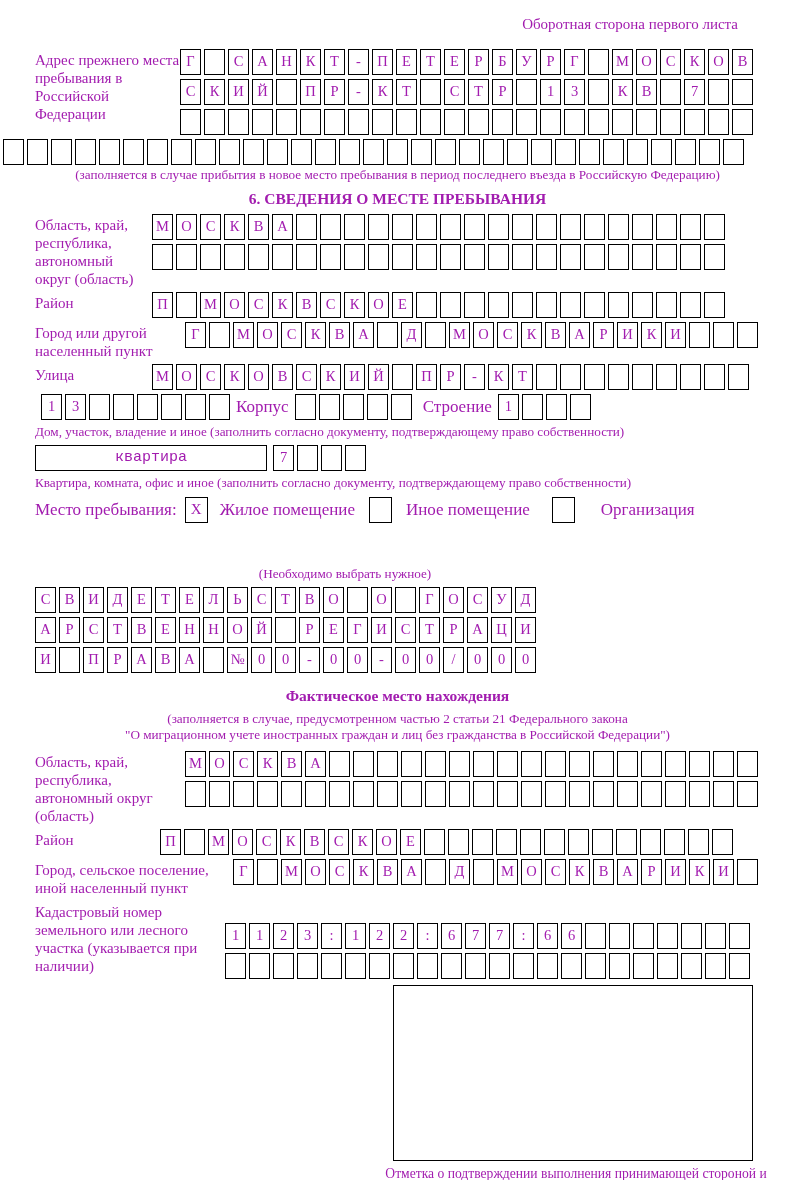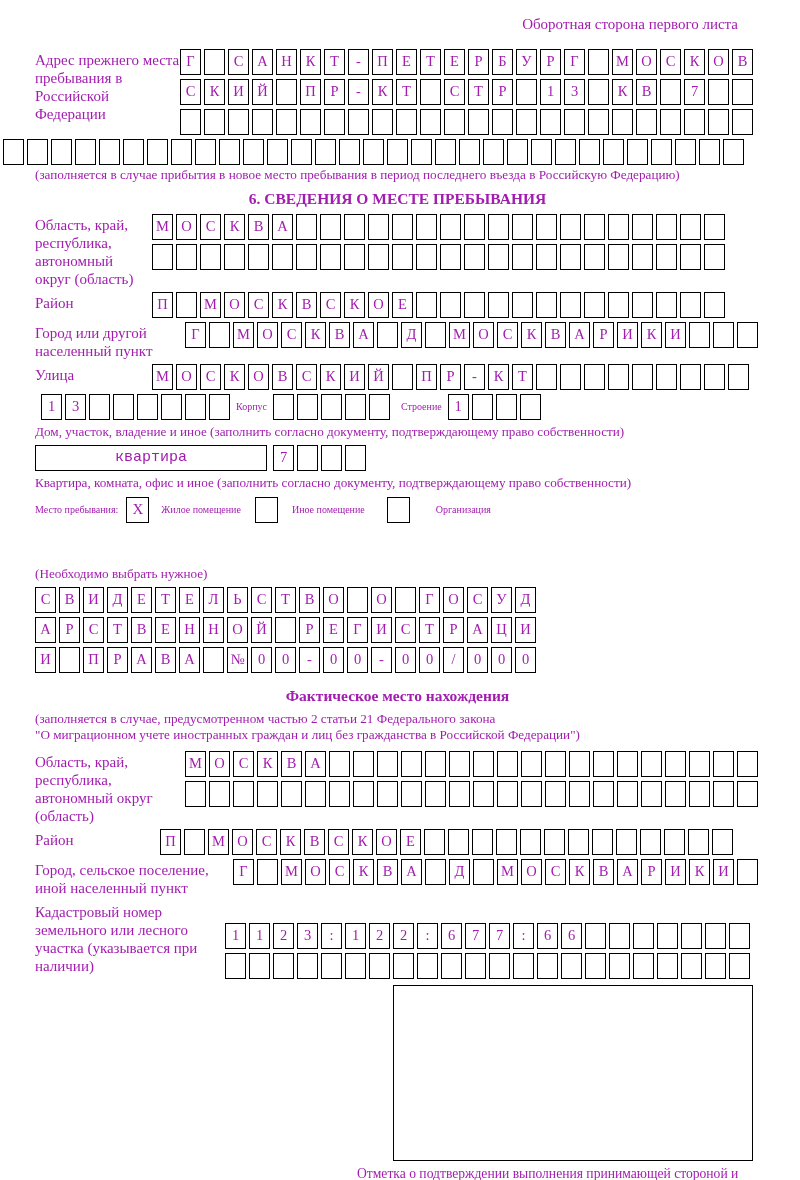--- a/index.html
+++ b/index.html
@@ -19,28 +19,28 @@
   .cellrow{display:flex;flex-wrap:nowrap;}
   .cell{
     box-sizing:border-box;flex-shrink:0;
     width:21px;height:26px;
     border:1.6px solid #000;
     margin-right:3px;
     font-size:14.5px;line-height:23px;text-align:center;
   }
   .fullrow{margin-left:-32px;margin-bottom:2px;}
   .caption{font-size:13.2px;line-height:16px;}
-  .center{text-align:left;}
+  .center{text-align:center;}
   .sect-title{font-weight:bold;font-size:15.5px;text-align:center;margin:7px 0 6px;}
   .wbox{
     box-sizing:border-box;flex-shrink:0;
     border:1.6px solid #000;height:26px;
     line-height:23px;text-align:center;font-size:15px;
   }
-  .inl{font-size:10px;line-height:26px;flex-shrink:0;}
+  .inl{font-size:17px;line-height:26px;flex-shrink:0;}
   .chk{
     box-sizing:border-box;flex-shrink:0;
     width:23px;height:26px;border:1.6px solid #000;
     text-align:center;font-size:15px;line-height:23px;
   }
   .w145{width:145px}.w117{width:117px}.w150{width:150px}
   .w208{width:208px}.w125{width:125px}.w198{width:198px}.w190{width:190px}
   .markbox{
     box-sizing:border-box;
     width:360px;height:176px;
@@ -368,21 +368,21 @@
 
   <div class="field">
     <div class="inl">Место пребывания:</div>
     <div class="chk" style="margin-left:8px;">X</div>
     <div class="inl" style="margin-left:12px;">Жилое помещение</div>
     <div class="chk" style="margin-left:14px;"></div>
     <div class="inl" style="margin-left:14px;">Иное помещение</div>
     <div class="chk" style="margin-left:22px;"></div>
     <div class="inl" style="margin-left:26px;">Организация</div>
   </div>
-  <div class="caption" style="width:620px;margin-bottom:5px;margin-top:43px;">(Необходимо выбрать нужное)</div>
+  <div class="caption" style="width:620px;text-align:center;margin-bottom:5px;margin-top:43px;">(Необходимо выбрать нужное)</div>
 
   <div class="field">
     <div class="rows">
       <div class="cellrow">
           <span class="cell">С</span>
           <span class="cell">В</span>
           <span class="cell">И</span>
           <span class="cell">Д</span>
           <span class="cell">Е</span>
           <span class="cell">Т</span>

